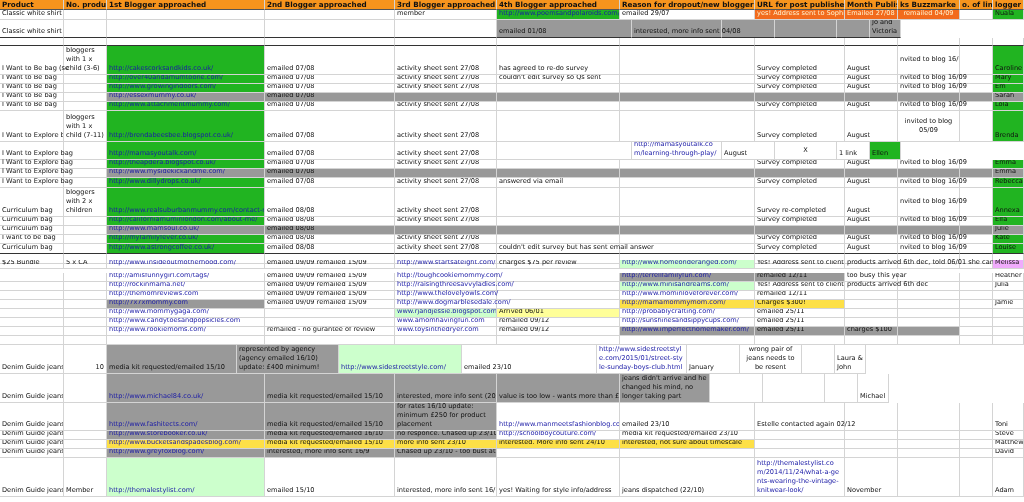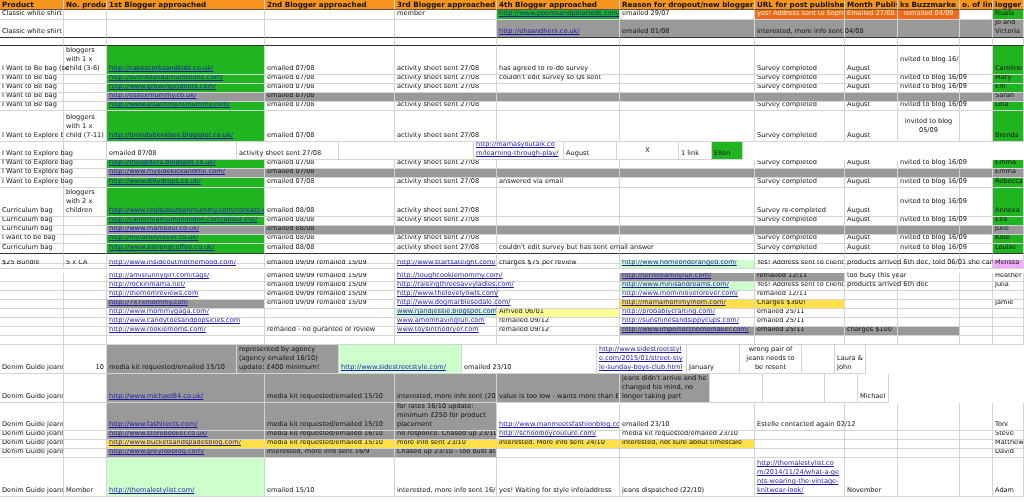--- a/index.html
+++ b/index.html
@@ -2,21 +2,21 @@
 <html><head>
 <meta charset="utf-8">
 <style>
 *{box-sizing:border-box;margin:0;padding:0}
 body{width:1024px;height:502px;overflow:hidden;background:#fff;font-family:"DejaVu Sans","Liberation Sans",sans-serif;font-size:6.6px;color:#111;position:relative}
 .row{position:absolute;left:0;width:1024px;display:flex}
 .c{position:relative;border-right:1px solid #d4d4d4;border-bottom:1px solid #d4d4d4;padding:0 2px 1px 2px;display:flex;align-items:flex-end;overflow:hidden;white-space:nowrap;line-height:9px}
 .c.wrap{white-space:normal}
 .c.vis{overflow:visible;z-index:2}
 .hdr .c{background:#f7941d;font-weight:bold;font-size:7.2px;align-items:center;border-bottom:1px solid #555}
-.link{color:#1a1aa6;text-decoration:underline}
+.link{color:#1a1aa6;}
 .g{background:#21b421}
 .lg{background:#ccffcc}
 .gr{background:#999}
 .lgr{background:#fde047}
 .or{background:#f26b1d;color:#fff3d0}
 .yl{background:#ffff99}
 .thick{border-bottom:1px solid #333}
 .w0{width:64px}.w1{width:43px}.w2{width:158px}.w3{width:130px}.w4{width:102px}.w5{width:123px}.w6{width:135px}.w7{width:90px}.w8{width:53px}.w9{width:62px}.w10{width:33px}.w11{width:31px}
 .center{justify-content:center;text-align:center}
 .right{justify-content:flex-end}
@@ -55,23 +55,20 @@
   <div class="c w10"></div>
   <div class="c w11 g">Nuala</div>
 </div>
 
 <div class="row" style="top:20px;height:18px">
   <div class="c w0 thick">Classic white shirt</div>
   <div class="c w1 thick"></div>
   <div class="c w2 thick"></div>
   <div class="c w3 thick"></div>
   <div class="c w4 thick"></div>
-  <div class="c w5 gr thick">
-      <span class="link">http://ehsandhers.co.uk/</span>
-    </div>
   <div class="c w6 gr thick">emailed 01/08</div>
   <div class="c w7 gr thick vis">interested, more info sent 04/08</div>
   <div class="c w8 gr thick"></div>
   <div class="c w9 gr thick"></div>
   <div class="c w10 gr thick"></div>
   <div class="c w11 gr thick wrap">Jo and Victoria</div>
 </div>
 
 <div class="row" style="top:38px;height:8px">
   <div class="c w0 thick"></div>
@@ -183,20 +180,23 @@
   <div class="c w7">Survey completed</div>
   <div class="c w8">August</div>
   <div class="c w9 wrap center" style="align-items:center">invited to blog 05/09</div>
   <div class="c w10"></div>
   <div class="c w11 g">Brenda</div>
 </div>
 
 <div class="row" style="top:142px;height:18px">
   <div class="c w0 vis">I Want to Explore bag</div>
   <div class="c w1"></div>
+  <div class="c w2 g">
+      <span class="link">http://mamasyoutalk.com/</span>
+    </div>
   <div class="c w3">emailed 07/08</div>
   <div class="c w4">activity sheet sent 27/08</div>
   <div class="c w6"></div>
   <div class="c w7 wrap">
       <span class="link" style="word-break:break-all">http://mamasyoutalk.com/learning-through-play/</span>
     </div>
   <div class="c w8">August</div>
   <div class="c w9 center" style="align-items:center">X</div>
   <div class="c w10">1 link</div>
   <div class="c w11 g">Ellen</div>

